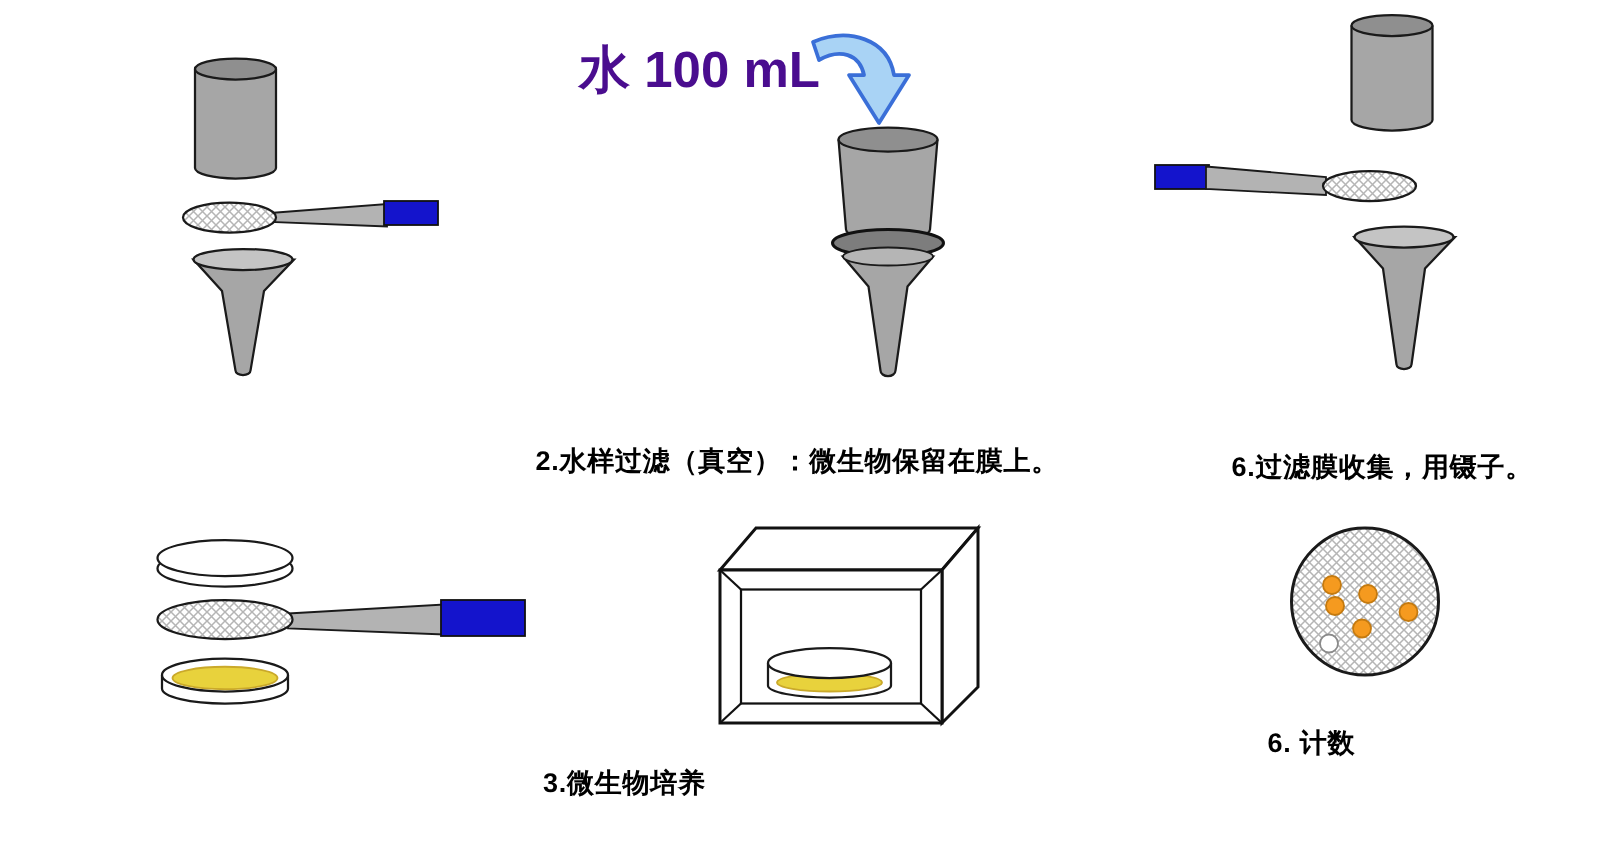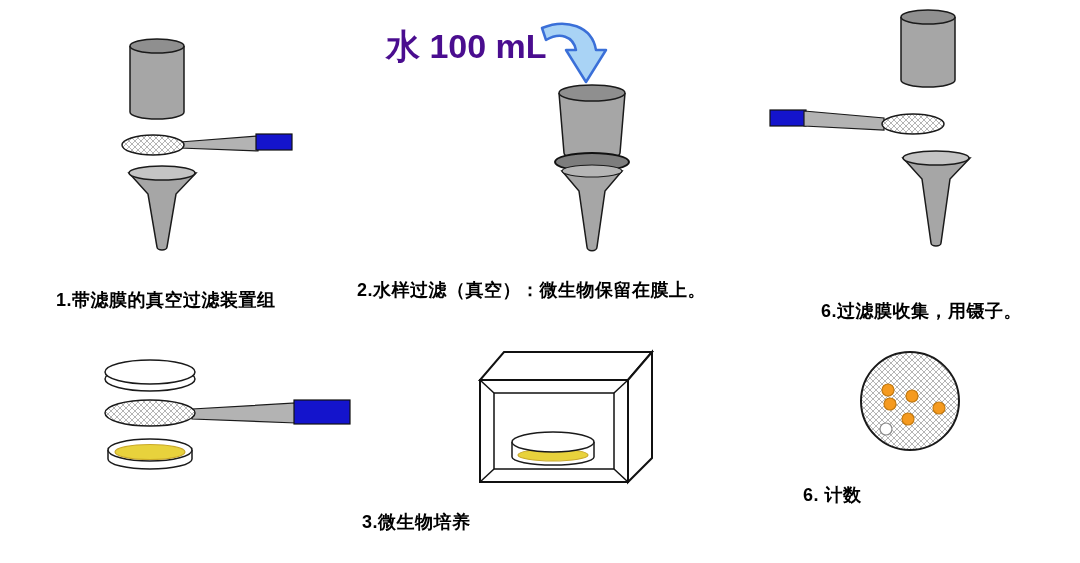--- a/index.html
+++ b/index.html
@@ -10,25 +10,25 @@
   .canvas svg{position:absolute;left:0;top:0;}
   .step-label{
     position:absolute;font-weight:700;font-size:18px;color:#000;
     white-space:nowrap;letter-spacing:0.5px;
   }
   .water-title{
     position:absolute;left:386px;top:24px;
     font-weight:700;font-size:34px;color:#4a0d8f;white-space:nowrap;
   }
   #lbl1{left:56px;top:288px;}
-  #lbl2{left:357px;top:278px;}
+  #lbl2{left:357px;top:295px;}
   #lbl3{left:821px;top:299px;}
   #lbl4{left:50px;top:505px;}
   #lbl5{left:362px;top:510px;}
-  #lbl6{left:803px;top:483px;text-align:center;}
+  #lbl6{left:845px;top:483px;text-align:center;}
 </style>
 </head>
 <body>
 
 <div class="canvas">
 
   <svg width="1080" height="563" viewBox="0 0 1080 563">
     <defs>
       <pattern id="crosshatch" width="6" height="6" patternUnits="userSpaceOnUse">
         <rect width="6" height="6" fill="#ffffff"></rect>
@@ -120,19 +120,18 @@
       <circle cx="912" cy="396" r="6" fill="#f59a1f" stroke="#c47a10" stroke-width="1.2"></circle>
       <circle cx="939" cy="408" r="6" fill="#f59a1f" stroke="#c47a10" stroke-width="1.2"></circle>
       <circle cx="890" cy="404" r="6" fill="#f59a1f" stroke="#c47a10" stroke-width="1.2"></circle>
       <circle cx="908" cy="419" r="6" fill="#f59a1f" stroke="#c47a10" stroke-width="1.2"></circle>
       <circle cx="886" cy="429" r="6" fill="#ffffff" stroke="#8a8a8a" stroke-width="1.2"></circle>
     </g>
   </svg>
 
   <div class="water-title">水 100 mL</div>
 
-  <div id="lbl1" class="step-label">1.带滤膜的真空过滤装置组</div>
   <div id="lbl2" class="step-label">2.水样过滤（真空）：微生物保留在膜上。</div>
   <div id="lbl3" class="step-label">6.过滤膜收集，用镊子。</div>
   <div id="lbl5" class="step-label">3.微生物培养</div>
   <div id="lbl6" class="step-label">6.  计数</div>
 
 </div>
 
 </body></html>

